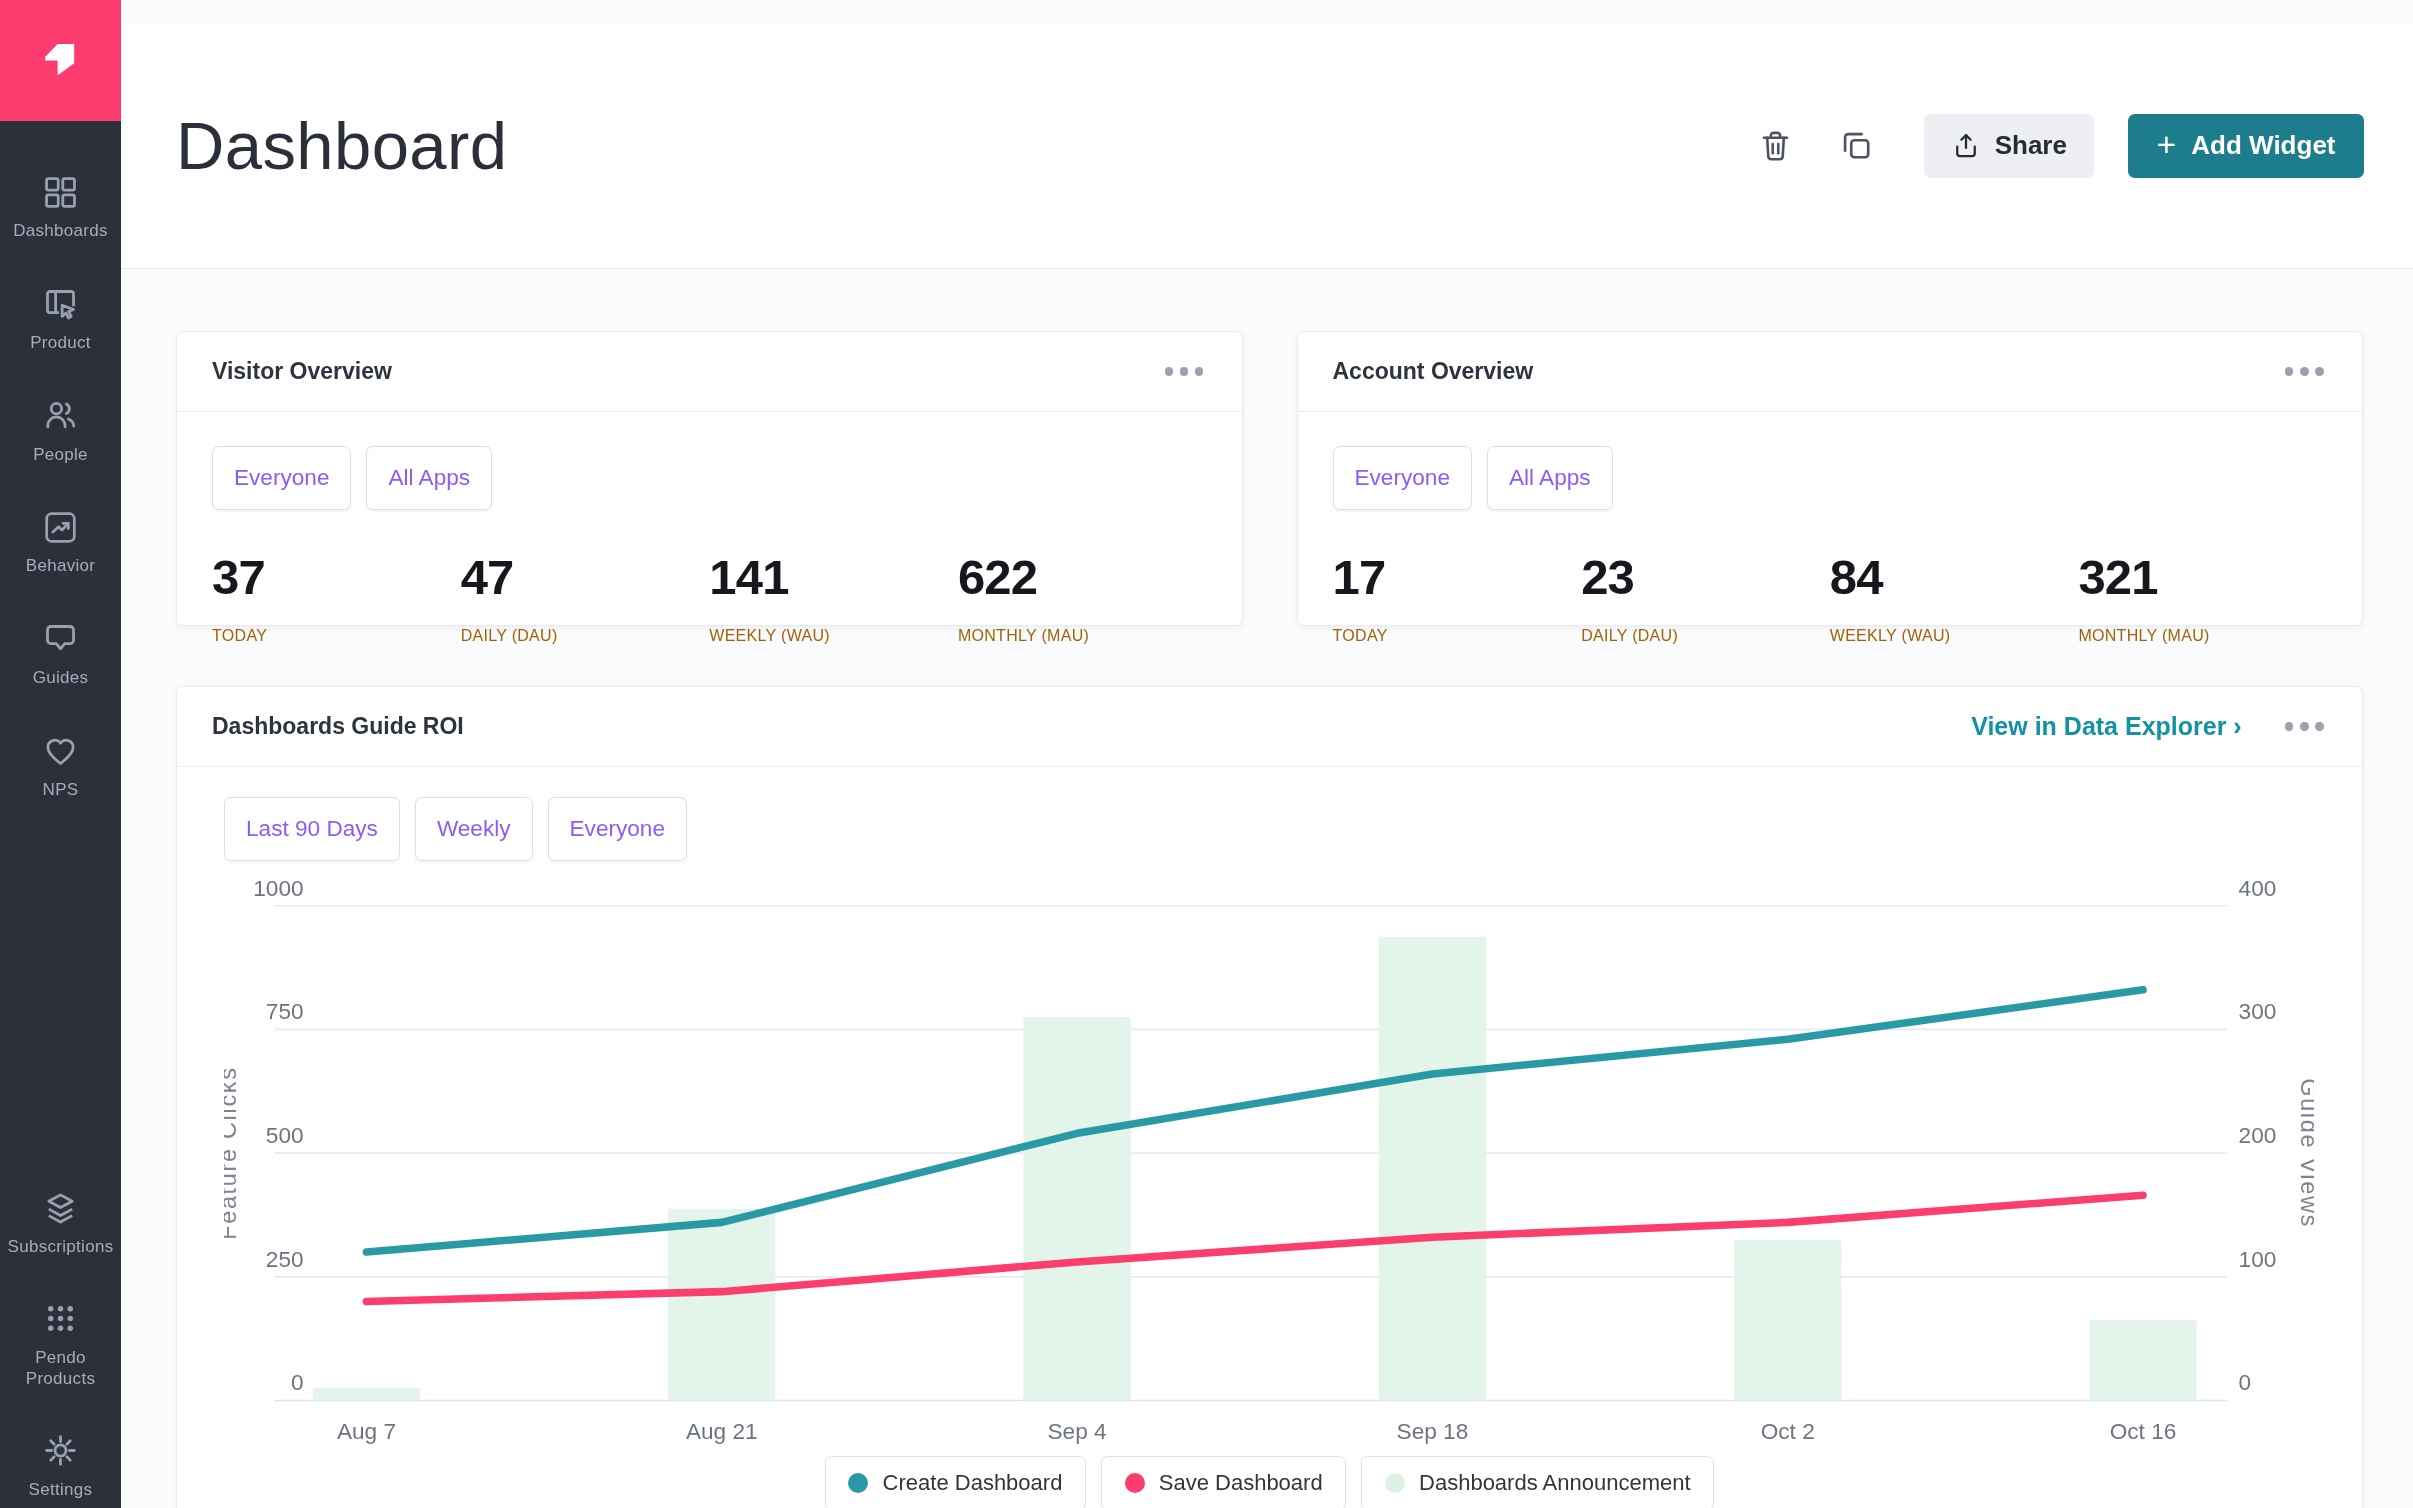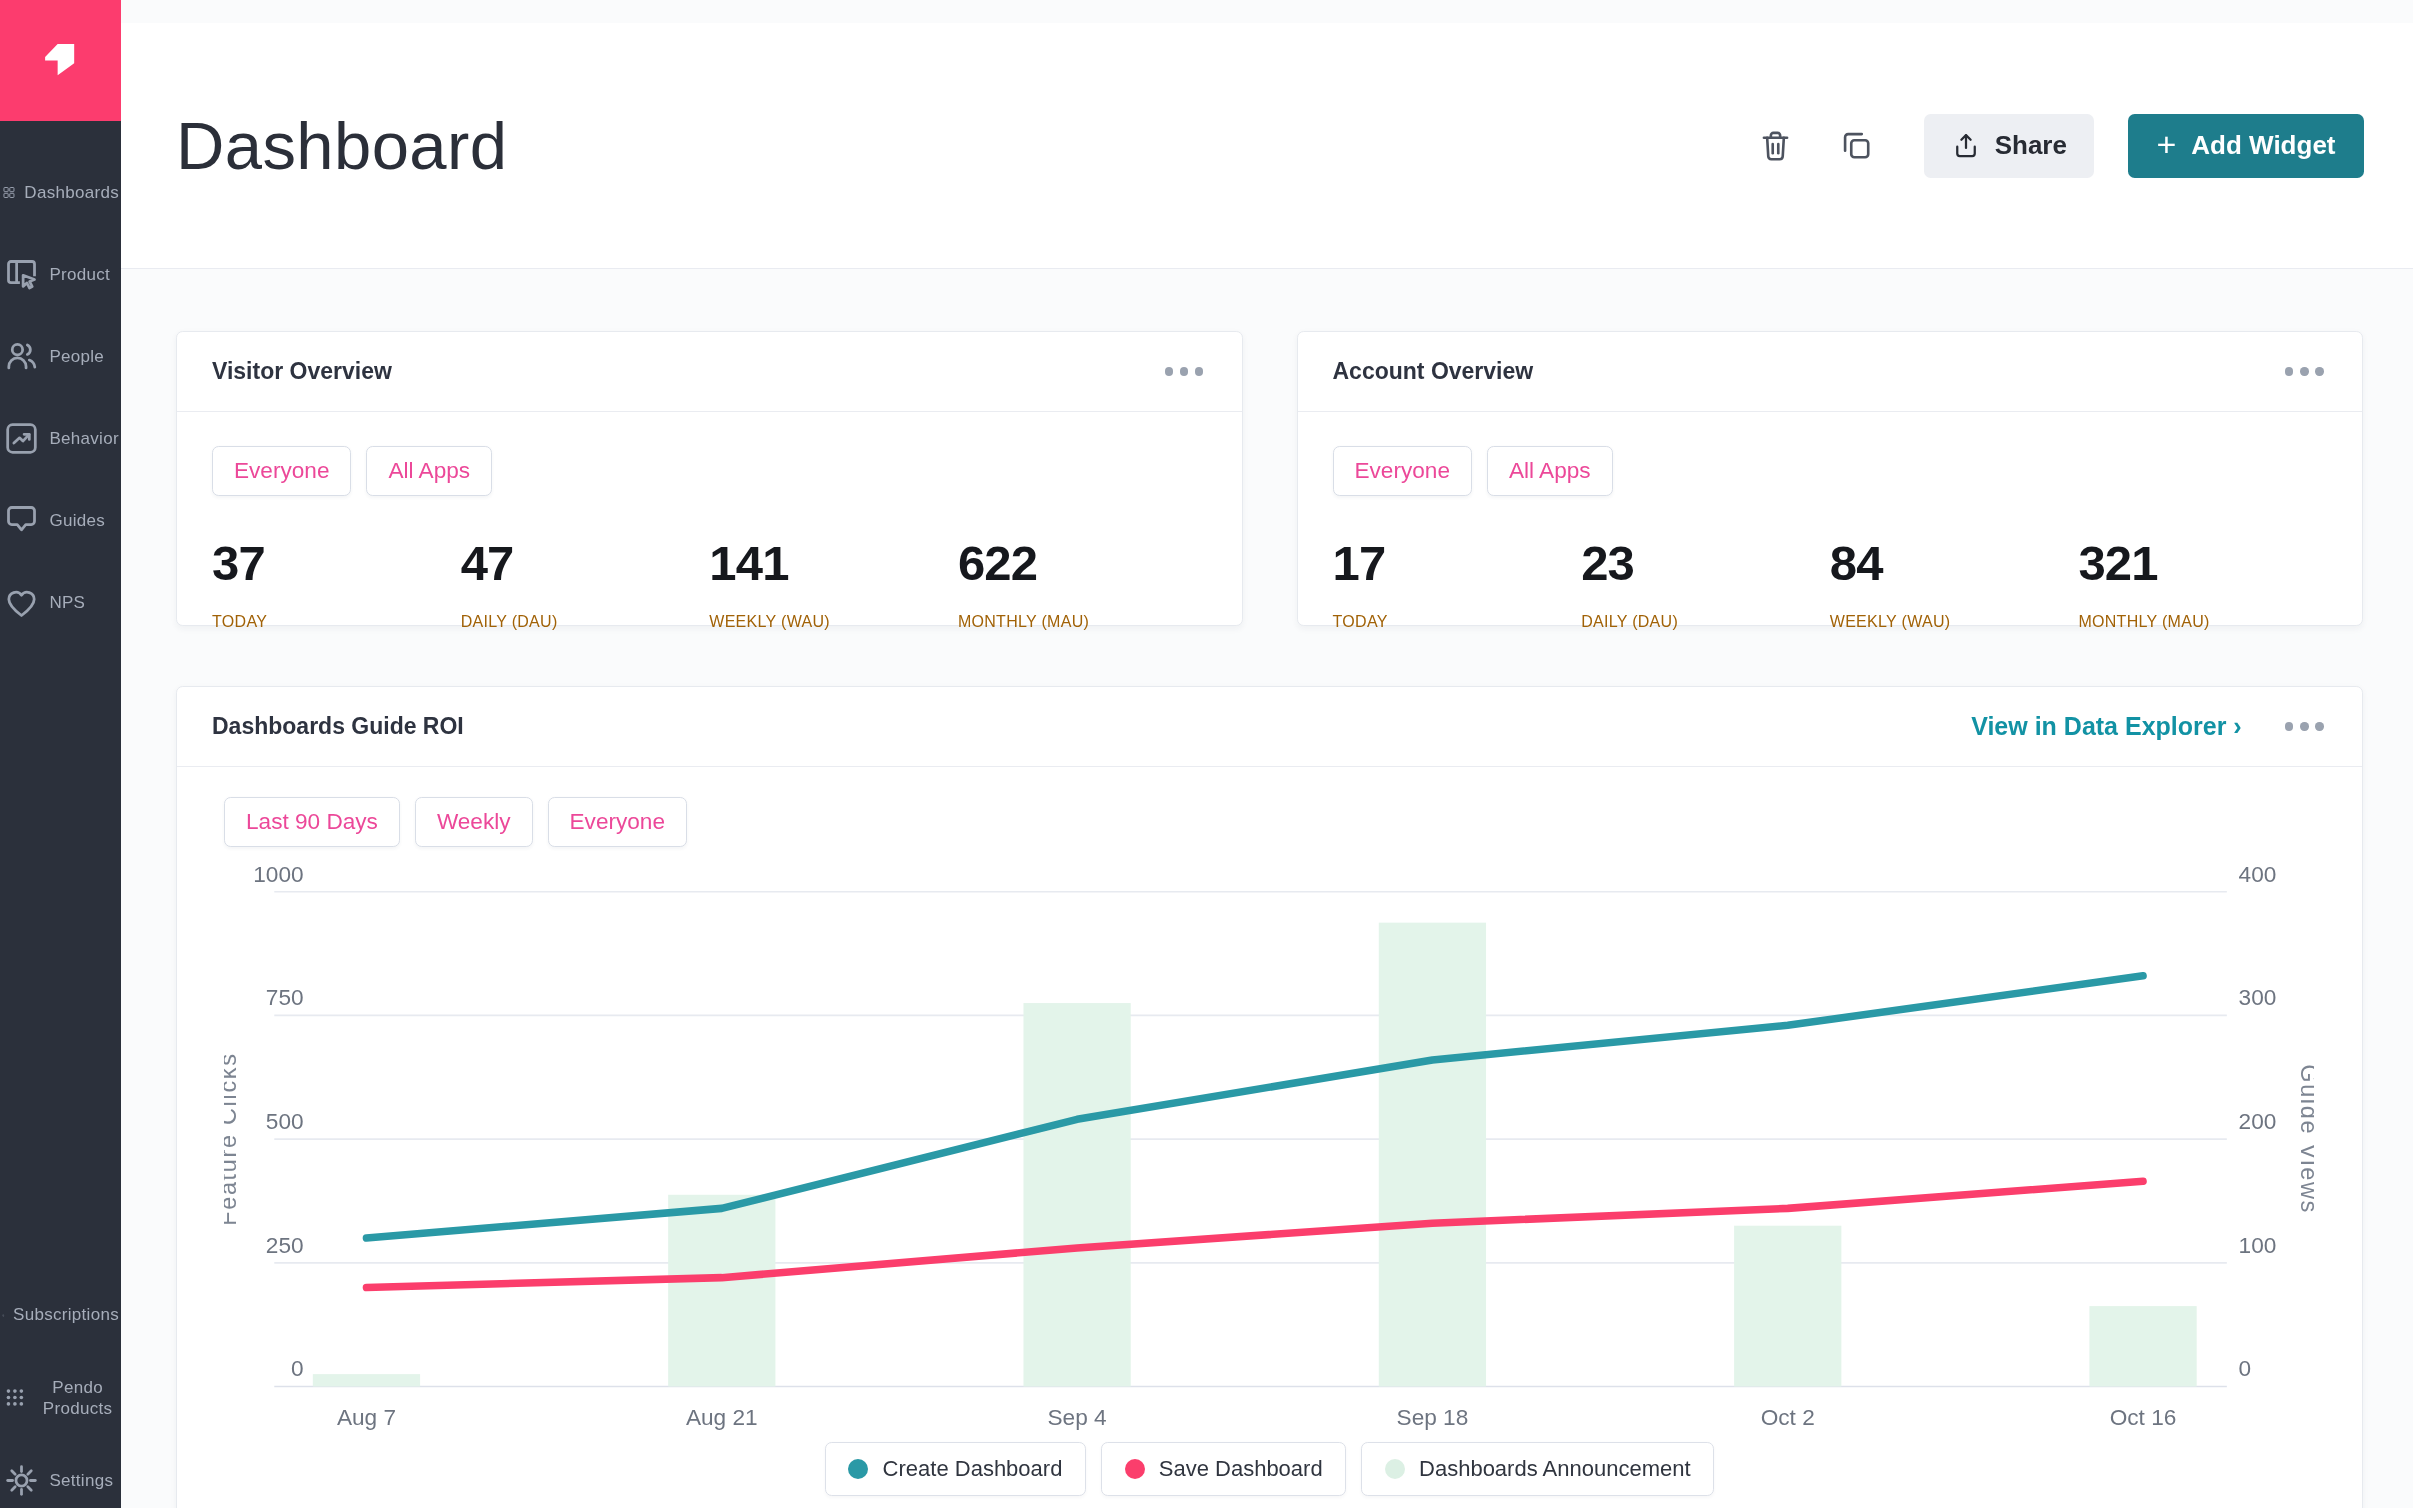--- a/index.html
+++ b/index.html
@@ -16,21 +16,21 @@
     width: 121px; height: 1508px; background: #2b303b;
     display: flex; flex-direction: column; align-items: center; flex: none;
   }
   .logo {
     width: 121px; height: 121px; background: #fc3c6e;
     display: flex; align-items: center; justify-content: center; cursor: pointer; flex: none;
   }
   .logo svg { width: 57px; height: 57px; }
   .nav { display: flex; flex-direction: column; align-items: center; gap: 43px; margin-top: 52px; }
   .nav.nav-bottom { margin-top: auto; margin-bottom: 8px; gap: 42px; }
-  .nav-item { display: flex; flex-direction: row; align-items: center; gap: 8.4px; width: 117px; cursor: pointer; }
+  .nav-item { display: flex; flex-direction: column; align-items: center; gap: 8.4px; width: 117px; cursor: pointer; }
   .nav-item svg { width: 39px; height: 39px; color: #99a1af; }
   .nav-label { font-size: 17px; color: #a6adba; text-align: center; line-height: 1.25; letter-spacing: 0.3px; }
 
   
   .main { flex: 1; display: flex; flex-direction: column; background: #fafbfc; }
   .topbar {
     height: 246px; background: #fff; border-bottom: 1.7px solid #e9ebf1;
     display: flex; align-items: center; justify-content: space-between;
     padding: 0 49px 0 55px; flex: none; margin-top: 23px;
   }
@@ -58,22 +58,22 @@
   }
   .card-title { font-size: 23px; color: #2e3340; }
   .dots-btn { display: flex; gap: 6.7px; background: none; border: none; cursor: pointer; padding: 8.4px 3.4px; }
   .dots-btn i { width: 8.4px; height: 8.4px; border-radius: 50%; background: #9aa2af; }
 
   .cards-row { display: flex; gap: 54px; }
   .overview-card { flex: 1; height: 295px; }
   .card-body { padding: 34px 35px; }
   .chips { display: flex; gap: 15px; }
   .chip {
-    height: 50px; background: #fff; border: 1.7px solid #d9dee7; border-radius: 6.7px;
-    display: flex; align-items: center; padding: 0 21px; font-size: 22.6px; color: #ec4899;
+    height: 64px; background: #fff; border: 1.7px solid #d9dee7; border-radius: 6.7px;
+    display: flex; align-items: center; padding: 0 21px; font-size: 22.6px; color: #8b5cf6;
     cursor: pointer; box-shadow: 0 1.7px 3.4px rgba(40,50,70,.05); font-family: inherit;
   }
   .stats { display: flex; margin-top: 39px; }
   .stat { width: 25%; }
   .stat-value { font-size: 49px; font-weight: 700; color: #16181d; letter-spacing: -0.8px; }
   .stat-label { margin-top: 22px; font-size: 16px; color: #a16207; letter-spacing: 0.3px; }
 
   
   .roi-card { margin-top: 60px; height: 835px; }
   .roi-head-right { display: flex; align-items: center; gap: 40px; }

